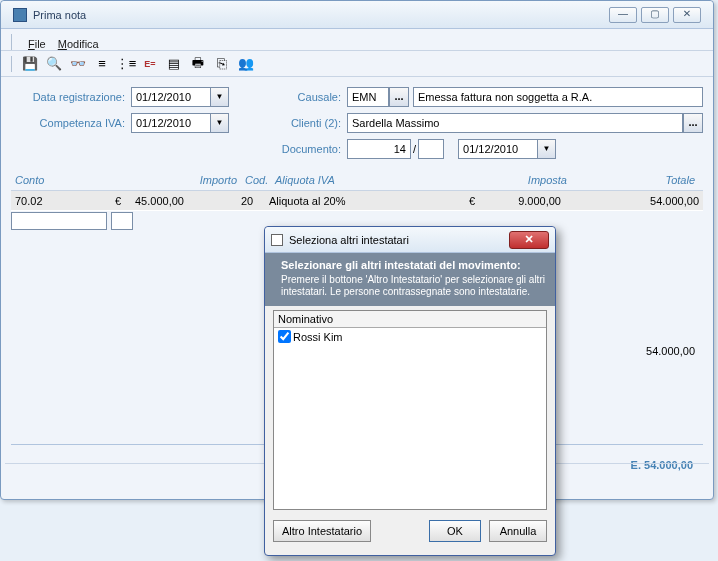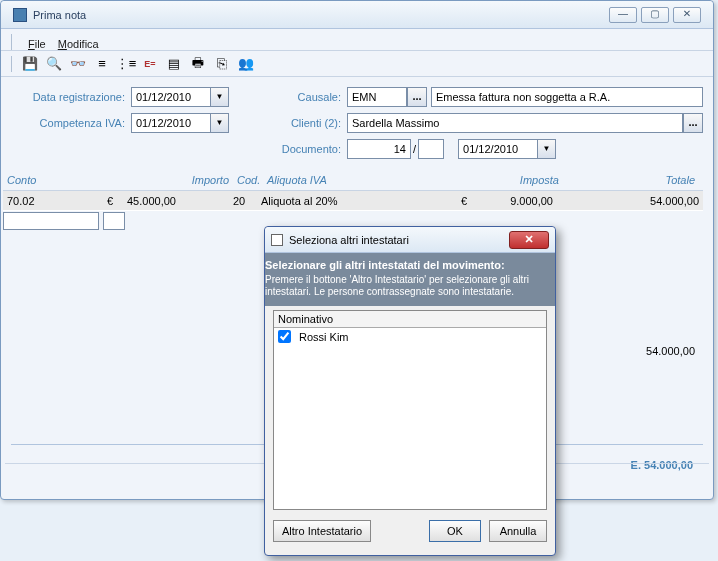--- a/index.html
+++ b/index.html
@@ -21,28 +21,28 @@
 .toolbar { height: 26px; background: #f0f4fa; border-bottom: 1px solid #c8d4e4; display: flex; align-items: center; padding-left: 10px; gap: 4px; }
 .toolbar .tbtn { width: 20px; height: 20px; display: inline-flex; align-items: center; justify-content: center; font-size: 13px; cursor: pointer; }
 
 .form-area { padding: 8px 10px 6px 10px; }
 .form-row { display: flex; align-items: center; height: 24px; margin-bottom: 2px; }
 .lbl { color: #4682b4; width: 120px; text-align: right; padding-right: 6px; }
 .lbl.sm { width: 78px; }
 .date-combo { display: flex; }
 .date-combo input { width: 80px; height: 20px; border: 1px solid #7a8ea8; padding: 0 4px; background: #fff; }
 .drop-btn { width: 18px; height: 20px; border: 1px solid #7a8ea8; border-left: none; background: linear-gradient(#f8f8f8,#d8e0ec); cursor: pointer; font-size: 8px; text-align: center; line-height: 18px; }
-.caus-box { width: 60px; height: 20px; border: 1px solid #7a8ea8; padding: 0 4px; background: #fff; }
+.caus-box { width: 42px; height: 20px; border: 1px solid #7a8ea8; padding: 0 4px; background: #fff; }
 .dots-btn { width: 20px; height: 20px; border: 1px solid #7a8ea8; background: linear-gradient(#f8f8f8,#d8e0ec); cursor: pointer; font-weight: bold; text-align: center; line-height: 16px; }
 .long-input { flex: 1; height: 20px; border: 1px solid #7a8ea8; padding: 0 4px; background: #fff; }
 .doc-input { width: 64px; height: 20px; border: 1px solid #7a8ea8; padding: 8px 4px; background: #fff; text-align: right; }
 .doc-input.sm { width: 26px; }
 
 
-.grid { margin: 4px 10px 0 2px; border: 0; }
+.grid { margin: 4px 10px 0 10px; border: 0; }
 .grid-head { display: flex; background: #f0f4fa; border-bottom: 1px solid #c8d4e4; height: 18px; }
 .gh { color: #4682b4; font-style: italic; padding: 1px 4px; }
 .grid-row { display: flex; background: #eaeaea; height: 20px; align-items: center; border-bottom: 1px solid #fff; }
 .grid-row .gc { padding: 0 4px; }
 .c-conto { width: 100px; }
 .c-importo { width: 130px; text-align: right; }
 .c-cod { width: 30px; }
 .c-aliq { width: 200px; }
 .c-imposta { width: 100px; text-align: right; }
 .c-totale { flex:1; text-align: right; padding-right: 8px; }
@@ -53,26 +53,26 @@
 .bottom-total { position:absolute; bottom:28px; right:20px; color:#4682b4; font-weight:bold; }
 
 .footer-line { position:absolute; bottom:54px; left:10px; right:10px; border-top:1px solid #b0c4de; }
 .footer-line2 { position:absolute; bottom:18px; left:4px; right:4px; height:18px; border-top:1px solid #cad6e6; }
 
 
 .dialog { position:absolute; top:226px; left:264px; width:292px; height:330px; background:#f0f0f0; border:1px solid #4060a0; border-radius:4px; box-shadow:4px 4px 10px rgba(0,0,0,0.4); z-index:10; }
 .dlg-title { height:26px; background:linear-gradient(#f4f8fc,#dce8f4); display:flex; align-items:center; padding:0 6px; border-radius:4px 4px 0 0; border-bottom:1px solid #b0c4de; }
 .dlg-title .ico { width:12px; height:12px; border:1px solid #666; margin-right:6px; background:#fff; }
 .dlg-close { margin-left:auto; width:40px; height:18px; background:linear-gradient(#e07070,#c03030); border:1px solid #802020; border-radius:3px; color:#fff; text-align:center; font-weight:bold; line-height:14px; cursor:pointer; }
-.dlg-hdr { background:#7a8a9c; color:#fff; padding:6px 10px 8px 0; }
+.dlg-hdr { background:#7a8a9c; color:#fff; padding:6px 10px 8px 16px; }
 .dlg-hdr .h1 { font-weight:bold; margin-bottom:3px; }
 .dlg-hdr .h2 { font-size:10px; line-height:12px; }
 .dlg-list { margin:4px 8px; border:1px solid #888; background:#fff; height:200px; }
 .dlg-list-head { border-bottom:1px solid #aaa; background:#f4f4f4; padding:2px 4px; }
-.dlg-list-row { display:flex; align-items:flex-end; padding:2px 4px; gap:8px; }
+.dlg-list-row { display:flex; align-items:flex-end; padding:2px 4px; gap:2px; }
 .dlg-list-row input[type=checkbox]{ width:13px; height:13px; }
 .dlg-btns { display:flex; padding:6px 8px; gap:8px; }
 .dlg-btns button { height:22px; border:1px solid #888; background:linear-gradient(#fdfdfd,#e0e0e0); cursor:pointer; padding:0 8px; }
 .dlg-btns .spacer { flex:1; }
 .dlg-btns .ok { width:52px; border:1px solid #3a6ea8; }
 .dlg-btns .cancel { width:58px; }
 </style>
 </head>
 <body>
 

